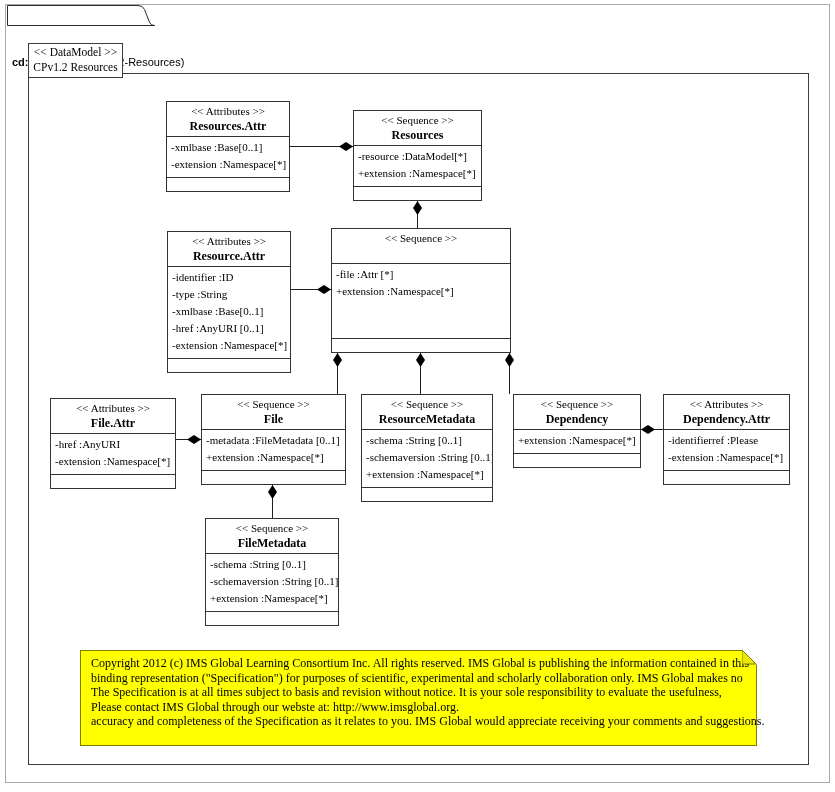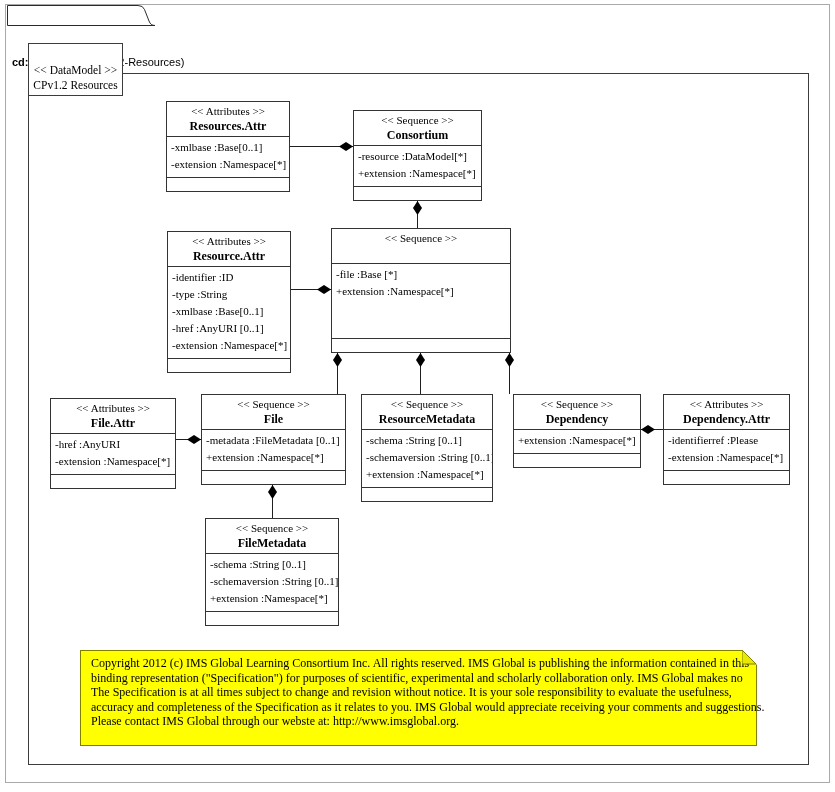--- a/index.html
+++ b/index.html
@@ -9,21 +9,21 @@
   #outer{position:absolute;left:5px;top:4px;width:823px;height:777px;border:1px solid #a9a9a9;background:#ffffff;}
   
   #tab{position:absolute;left:7px;top:5px;width:152px;height:21px;}
   #tab svg{position:absolute;left:0;top:0;}
   #tab .tab-text{position:absolute;left:5px;top:3px;font-family:"Liberation Sans","DejaVu Sans",sans-serif;
                  font-size:11px;white-space:nowrap;margin-top:48px;}
   #tab .tab-text b{font-weight:bold;}
   
   #frame{position:absolute;left:28px;top:73px;width:779px;height:690px;border:1px solid #3c3c3c;background:#ffffff;}
   #frame-label{position:absolute;left:28px;top:43px;width:93px;height:32px;border:1px solid #3c3c3c;background:#ffffff;
-               text-align:center;font-size:11.5px;line-height:15px;padding-top:19px;box-sizing:content-box;}
+               text-align:center;font-size:11.5px;line-height:15px;padding-top:1px;box-sizing:content-box;}
   
   .cls{position:absolute;background:#ffffff;border:1px solid #333333;box-sizing:border-box;font-size:11px;}
   .cls .hdr{height:35px;border-bottom:1px solid #333333;text-align:center;padding-top:2px;box-sizing:border-box;}
   .cls .st{font-size:11px;line-height:14px;}
   .cls .nm{font-size:12px;font-weight:bold;line-height:17px;}
   .cls .attrs{padding:2px 3px 0 4px;box-sizing:border-box;overflow:hidden;}
   .cls .attr{line-height:17px;white-space:nowrap;font-size:11px;}
   .cls .empty{position:absolute;left:0;right:0;bottom:0;height:14px;border-top:1px solid #333333;box-sizing:border-box;}
   
   .hline{position:absolute;height:1px;background:#1f1f1f;}
@@ -90,21 +90,21 @@
     <div class="attrs">
       <div class="attr">-xmlbase :Base[0..1]</div>
       <div class="attr">-extension :Namespace[*]</div>
     </div>
     <div class="empty"></div>
   </div>
 
   <div class="cls" style="left:353px;top:110px;width:129px;height:91px">
     <div class="hdr">
       <div class="st">&lt;&lt; Sequence &gt;&gt;</div>
-      <div class="nm">Consortium</div>
+      <div class="nm">Resources</div>
     </div>
     <div class="attrs">
       <div class="attr">-resource :DataModel[*]</div>
       <div class="attr">+extension :Namespace[*]</div>
     </div>
     <div class="empty"></div>
   </div>
 
   <div class="cls" style="left:167px;top:231px;width:124px;height:142px">
     <div class="hdr">
@@ -119,21 +119,21 @@
       <div class="attr">-extension :Namespace[*]</div>
     </div>
     <div class="empty"></div>
   </div>
 
   <div class="cls" style="left:331px;top:228px;width:180px;height:125px">
     <div class="hdr">
       <div class="st">&lt;&lt; Sequence &gt;&gt;</div>
     </div>
     <div class="attrs">
-      <div class="attr">-file :Base [*]</div>
+      <div class="attr">-file :Attr [*]</div>
       <div class="attr">+extension :Namespace[*]</div>
     </div>
     <div class="empty"></div>
   </div>
 
   <div class="cls" style="left:50px;top:398px;width:126px;height:91px">
     <div class="hdr">
       <div class="st">&lt;&lt; Attributes &gt;&gt;</div>
       <div class="nm">File.Attr</div>
     </div>
@@ -205,17 +205,17 @@
     <div class="empty"></div>
   </div>
 
   <div id="note">
     <svg id="note-fold" width="15" height="15" viewBox="0 0 15 15">
       <path d="M0,0 L15,0 L15,15 Z" fill="#ffffff"></path>
       <path d="M0,0 L14,14 L0,14 Z" fill="#e8e800" stroke="#7f7f00" stroke-width="1"></path>
     </svg>
     <div class="nline">Copyright 2012 (c) IMS Global Learning Consortium Inc.  All rights reserved.  IMS Global is publishing the information contained in this</div>
     <div class="nline">binding representation ("Specification") for purposes of scientific, experimental and scholarly collaboration only.  IMS Global makes no</div>
-    <div class="nline">The Specification is at all times subject to change and revision without notice.  It is your sole responsibility to evaluate the usefulness,</div>
+    <div class="nline">The Specification is at all times subject to basis and revision without notice.  It is your sole responsibility to evaluate the usefulness,</div>
+    <div class="nline">Please contact IMS Global through our webste at: http://www.imsglobal.org.</div>
     <div class="nline">accuracy and completeness of the Specification as it relates to you.  IMS Global would appreciate receiving your comments and suggestions.</div>
-    <div class="nline">Please contact IMS Global through our webste at: http://www.imsglobal.org.</div>
   </div>
 </div>
 
 </body></html>

